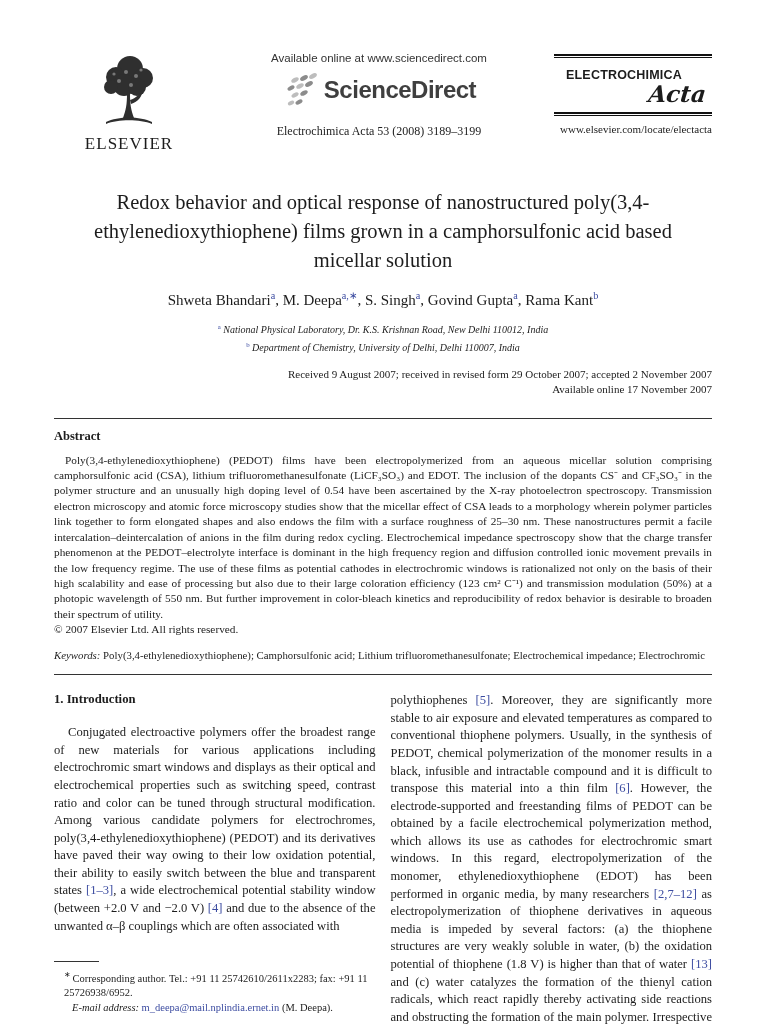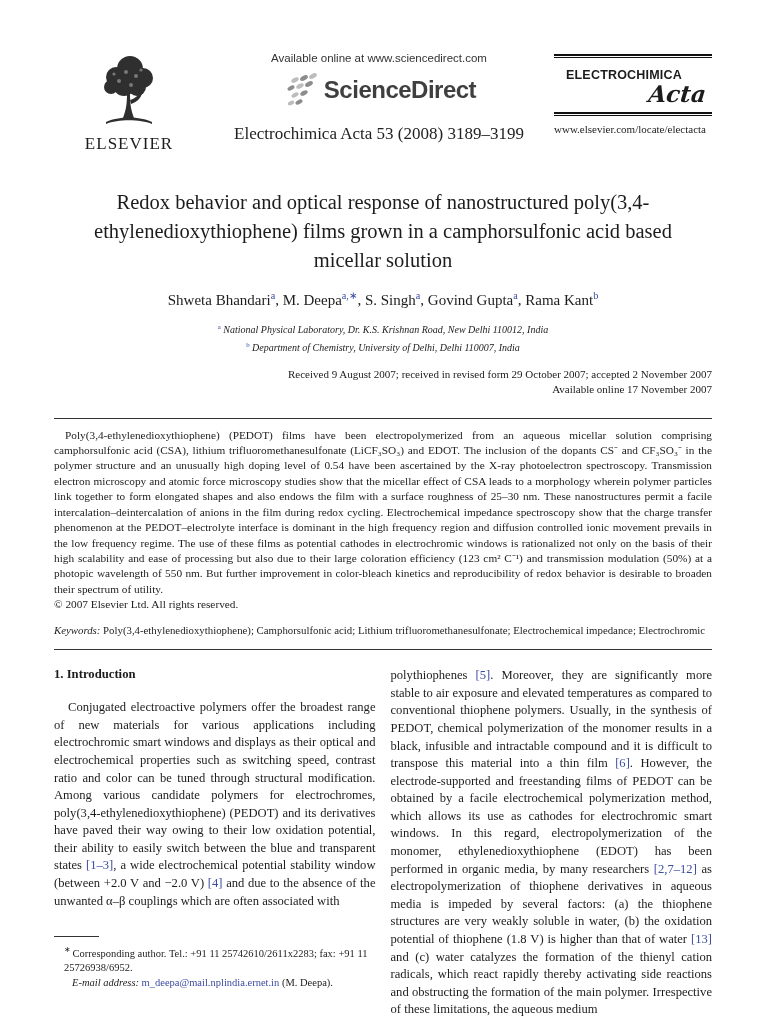--- a/index.html
+++ b/index.html
@@ -17,26 +17,26 @@
   }
   
   .masthead{display:flex;align-items:flex-start;}
   .m-left{width:150px;text-align:center;}
   .tree-wrap{height:82px;display:flex;align-items:flex-end;justify-content:center;}
   .elsevier-word{font-family:"Liberation Serif",serif;font-size:17px;letter-spacing:1px;margin-top:2px;}
   .m-center{flex:1;text-align:center;padding-top:2px;}
   .avail{font-family:"Liberation Sans",sans-serif;font-size:11.5px;color:#333;}
   .sd-row{display:flex;align-items:center;justify-content:center;margin-top:8px;}
   .sd-word{font-family:"Liberation Sans",sans-serif;font-size:24px;font-weight:600;color:#3f3f3f;letter-spacing:-0.5px;}
-  .jcite{font-size:17px;margin-top:16px;color:#222;}
+  .jcite{font-size:12px;margin-top:16px;color:#222;}
   .m-right{width:158px;padding-top:4px;}
   .dbl-rule{height:4px;border-top:2px solid #111;border-bottom:1px solid #111;}
   .ea-name{font-family:"Liberation Sans",sans-serif;font-weight:bold;font-size:12.5px;letter-spacing:0.2px;text-align:left;margin:10px 0 0 12px;}
   .ea-script{font-family:"DejaVu Serif",serif;font-style:italic;font-weight:bold;font-size:23px;text-align:right;margin:0 6px 6px 0;line-height:24px;transform:skewX(-6deg);}
-  .ea-url{font-size:11px;text-align:left;margin-top:7px;color:#222;}
+  .ea-url{font-size:11px;text-align:right;margin-top:7px;color:#222;}
   
   .title{font-size:20.5px;font-weight:normal;text-align:center;line-height:29px;width:632px;margin:34px auto 0 auto;}
   .authors{text-align:center;font-size:15px;margin-top:15px;}
   .affils{text-align:center;font-size:10px;margin-top:11px;line-height:14.5px;}
   .received{text-align:right;font-size:11px;margin-top:11px;line-height:15px;}
   .rule{border:none;border-top:1px solid #333;margin-top:21px;}
   .abs-head{font-size:12.5px;font-weight:bold;margin-top:10px;}
   .abs-text{font-size:11.3px;line-height:15.4px;text-align:justify;margin-top:9px;text-indent:11px;}
   .abs-copy{font-size:11.3px;margin-top:1px;}
   .keywords{font-size:10.8px;margin-top:14px;}
@@ -132,20 +132,21 @@
     <div><span class="rt-sup">b</span><span class="rt-i"> Department of Chemistry, University of Delhi, Delhi 110007, India</span></div>
   </div>
 
   <div class="received">
     <div>Received 9 August 2007; received in revised form 29 October 2007; accepted 2 November 2007</div>
     <div>Available online 17 November 2007</div>
   </div>
 
   <hr class="rule">
 
+  <h2 class="abs-head">Abstract</h2>
   <p class="abs-text">Poly(3,4-ethylenedioxythiophene) (PEDOT) films have been electropolymerized from an aqueous micellar solution comprising camphorsulfonic acid (CSA), lithium trifluoromethanesulfonate (LiCF₃SO₃) and EDOT. The inclusion of the dopants CS⁻ and CF₃SO₃⁻ in the polymer structure and an unusually high doping level of 0.54 have been ascertained by the X-ray photoelectron spectroscopy. Transmission electron microscopy and atomic force microscopy studies show that the micellar effect of CSA leads to a morphology wherein polymer particles link together to form elongated shapes and also endows the film with a surface roughness of 25–30 nm. These nanostructures permit a facile intercalation–deintercalation of anions in the film during redox cycling. Electrochemical impedance spectroscopy show that the charge transfer phenomenon at the PEDOT–electrolyte interface is dominant in the high frequency region and diffusion controlled ionic movement prevails in the low frequency regime. The use of these films as potential cathodes in electrochromic windows is rationalized not only on the basis of their high scalability and ease of processing but also due to their large coloration efficiency (123 cm² C⁻¹) and transmission modulation (50%) at a photopic wavelength of 550 nm. But further improvement in color-bleach kinetics and reproducibility of redox behavior is desirable to broaden their spectrum of utility.</p>
   <div class="abs-copy">© 2007 Elsevier Ltd. All rights reserved.</div>
 
   <div class="keywords"><span class="rt-i">Keywords:</span><span>  Poly(3,4-ethylenedioxythiophene); Camphorsulfonic acid; Lithium trifluoromethanesulfonate; Electrochemical impedance; Electrochromic</span></div>
 
   <hr class="rule" style="margin-top:13px;">
 
   <div class="cols">
 
     <div class="col">

